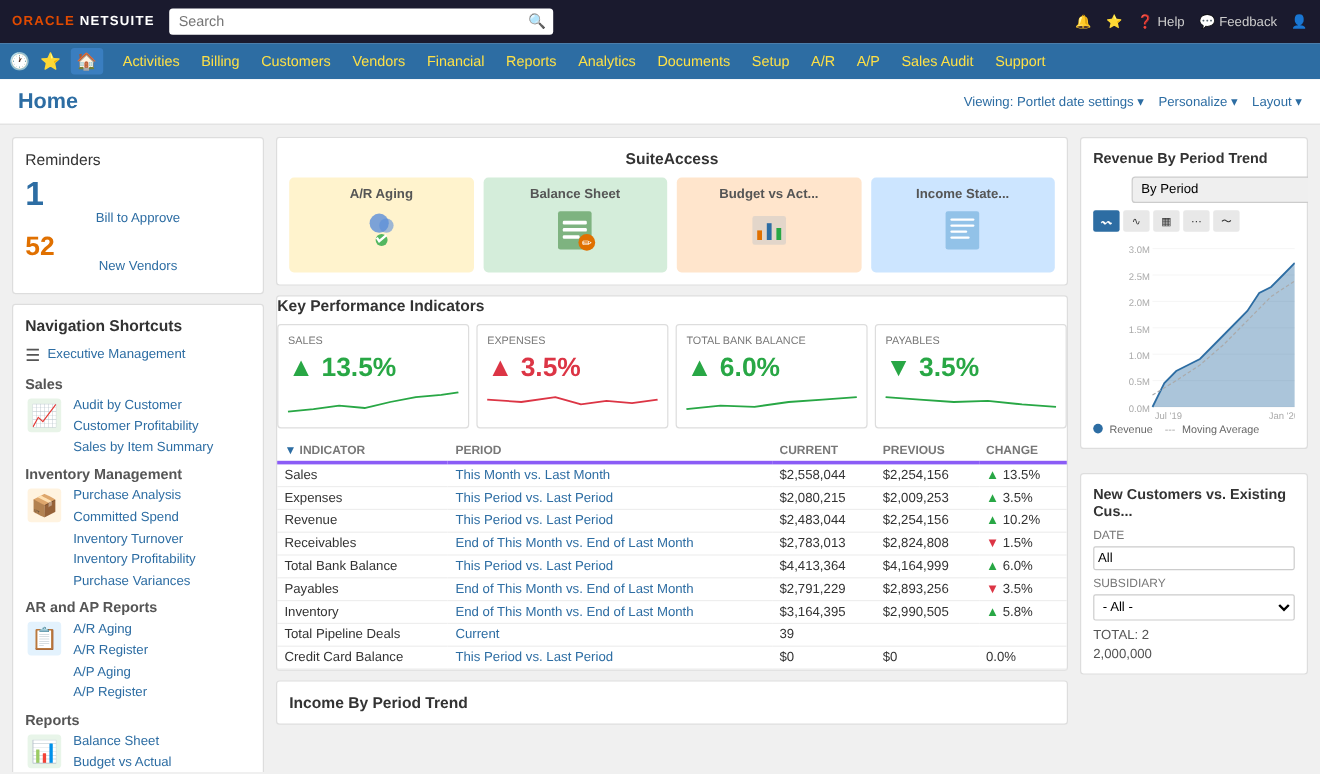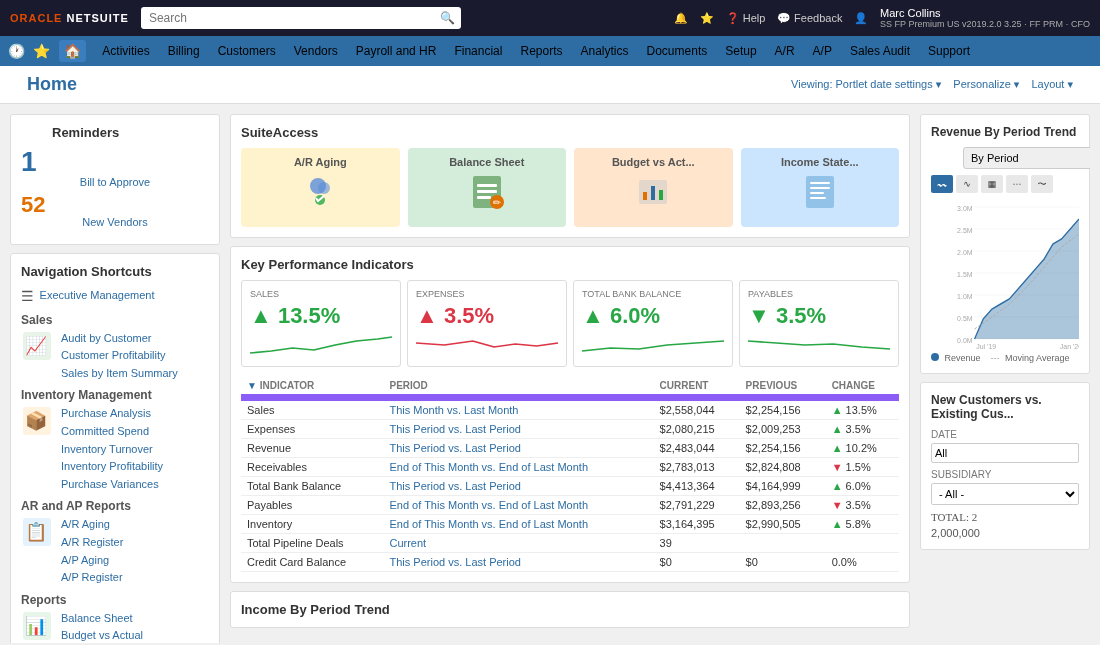--- a/index.html
+++ b/index.html
@@ -10,92 +10,92 @@
     .oracle-logo { color: #e04a00; font-size: 11px; font-weight: bold; letter-spacing: 1px; margin-right: 12px; white-space: nowrap; }
     .oracle-logo span { color: white; }
     .search-bar { flex: 1; max-width: 320px; position: relative; }
     .search-bar input { width: 100%; padding: 4px 28px 4px 8px; border: none; border-radius: 3px; font-size: 12px; background: white; }
     .search-icon { position: absolute; right: 6px; top: 50%; transform: translateY(-50%); color: #666; }
     .top-nav-right { display: flex; align-items: center; gap: 12px; margin-left: auto; color: #ccc; font-size: 11px; }
 
     
     .menu-bar { background: #2d6da3; display: flex; align-items: center; padding: 0 8px; height: 30px; gap: 2px; }
     .menu-bar-icon { color: white; margin-right: 6px; cursor: pointer; font-size: 14px; }
-    .menu-item { color: #000000; padding: 0 8px; height: 30px; line-height: 30px; font-size: 12px; cursor: pointer; white-space: nowrap; }
-
-    
-    .page-title-bar { background: white; padding: 8px 27px; display: flex; align-items: center; justify-content: space-between; border-bottom: 1px solid #ddd; }
+    .menu-item { color: #fde047; padding: 0 8px; height: 30px; line-height: 30px; font-size: 12px; cursor: pointer; white-space: nowrap; }
+
+    
+    .page-title-bar { background: white; padding: 8px 15px; display: flex; align-items: center; justify-content: space-between; border-bottom: 1px solid #ddd; }
     .page-title { font-size: 18px; color: #2d6da3; font-weight: bold; }
     .page-title-actions { display: flex; align-items: center; gap: 12px; font-size: 11px; color: #2d6da3; cursor: pointer; }
 
     
     .main-layout { display: flex; padding: 10px; gap: 10px; height: calc(645px - 96px); overflow: hidden; }
 
     
     .sidebar { width: 210px; flex-shrink: 0; display: flex; flex-direction: column; gap: 8px; overflow-y: auto; }
 
     .sidebar-card { background: white; border: 1px solid #ddd; border-radius: 3px; padding: 10px; }
 
-    .reminders-title { font-size: 13px; font-weight: bold; color: #333; margin-bottom: 8px; margin-left: 31px; }
+    .reminders-title { font-size: 13px; font-weight: normal; color: #333; margin-bottom: 8px; }
     .reminder-count { font-size: 28px; color: #2d6da3; font-weight: bold; line-height: 1; }
     .reminder-label { font-size: 11px; color: #2d6da3; cursor: pointer; margin-bottom: 6px; text-align: center; }
     .reminder-count-orange { font-size: 22px; color: #e07000; font-weight: bold; line-height: 1; }
 
     .nav-shortcuts-title { font-size: 13px; font-weight: bold; color: #333; margin-bottom: 8px; }
     .nav-section-label { font-size: 12px; font-weight: bold; color: #555; margin: 6px 0 3px; }
     .nav-link { color: #2d6da3; font-size: 11px; cursor: pointer; display: block; line-height: 1.6; }
 
     .nav-group { display: flex; align-items: flex-start; gap: 8px; margin-bottom: 4px; }
     .nav-group-icon { width: 32px; height: 32px; flex-shrink: 0; }
     .nav-group-links { display: flex; flex-direction: column; }
 
     .exec-mgmt { display: flex; align-items: center; gap: 6px; margin-bottom: 8px; }
     .exec-mgmt-icon { color: #555; font-size: 14px; }
 
     
     .main-content { flex: 1; display: flex; flex-direction: column; gap: 8px; overflow-y: auto; }
 
     
     .suite-access-card { background: white; border: 1px solid #ddd; border-radius: 3px; padding: 10px; }
-    .suite-access-title { font-size: 13px; font-weight: bold; margin-bottom: 8px; }
+    .suite-access-title { font-size: 13px; font-weight: bold; margin-bottom: 8px; text-align: center; }
     .suite-access-grid { display: flex; gap: 8px; }
     .suite-tile { flex: 1; border-radius: 4px; padding: 8px; display: flex; flex-direction: column; align-items: center; justify-content: center; min-height: 70px; cursor: pointer; }
     .suite-tile.yellow { background: #fff3cd; }
     .suite-tile.green { background: #d4edda; }
     .suite-tile.orange { background: #ffe5cc; }
     .suite-tile.blue { background: #cce5ff; }
     .suite-tile-label { font-size: 11px; font-weight: bold; color: #555; margin-bottom: 4px; text-align: center; }
     .suite-tile-icon { font-size: 28px; }
 
     
-    .kpi-card { background: white; border: 1px solid #ddd; border-radius: 3px; padding: 10px; }
+    .kpi-card { background: white; border: 1px solid #ddd; border-radius: 3px; }
     .kpi-title { font-size: 13px; font-weight: bold; margin-bottom: 8px; }
     .kpi-grid { display: flex; gap: 6px; margin-bottom: 10px; }
     .kpi-box { flex: 1; border: 1px solid #ddd; border-radius: 3px; padding: 8px; }
     .kpi-box-label { font-size: 9px; color: #777; text-transform: uppercase; margin-bottom: 4px; }
     .kpi-value { font-size: 22px; font-weight: bold; color: #333; }
     .kpi-value.green { color: #28a745; }
     .kpi-value.red { color: #dc3545; }
     .kpi-sparkline { height: 25px; margin-top: 4px; }
 
     
     .kpi-table { width: 100%; border-collapse: collapse; font-size: 11px; }
-    .kpi-table th { text-align: left; padding: 3px 6px; color: #777; font-size: 10px; border-bottom: 7px solid #8b5cf6; text-transform: uppercase; }
+    .kpi-table th { text-align: left; padding: 3px 6px; color: #777; font-size: 10px; border-bottom: 3px solid #8b5cf6; text-transform: uppercase; }
     .kpi-table td { padding: 3px 6px; border-bottom: 1px solid #eee; }
     .kpi-table td:first-child { font-weight: 500; }
     .link-blue { color: #2d6da3; cursor: pointer; }
     .arrow-up { color: #28a745; }
     .arrow-down { color: #dc3545; }
 
     
     .income-period-card { background: white; border: 1px solid #ddd; border-radius: 3px; padding: 10px; }
     .income-period-title { font-size: 13px; font-weight: bold; }
 
     
-    .right-panel { width: 170px; flex-shrink: 0; display: flex; flex-direction: column; gap: 8px; overflow-y: auto; }
+    .right-panel { width: 190px; flex-shrink: 0; display: flex; flex-direction: column; gap: 20px; overflow-y: auto; }
     .right-card { background: white; border: 1px solid #ddd; border-radius: 3px; padding: 10px; }
     .right-card-title { font-size: 12px; font-weight: bold; margin-bottom: 8px; }
 
     
     .period-select { width: 100%; padding: 3px; border: 1px solid #ccc; border-radius: 3px; font-size: 11px; margin-bottom: 6px; margin-left: 32px; }
     .chart-type-icons { display: flex; gap: 3px; margin-bottom: 6px; }
     .chart-type-icon { width: 22px; height: 18px; background: #e8e8e8; border-radius: 2px; display: flex; align-items: center; justify-content: center; font-size: 9px; cursor: pointer; }
     .chart-type-icon.active { background: #2d6da3; color: white; }
     .revenue-chart { height: 150px; position: relative; overflow: hidden; }
     .chart-legend { display: flex; gap: 10px; font-size: 9px; color: #666; margin-top: 4px; }
@@ -121,36 +121,31 @@
   <div class="search-bar">
     <input type="text" placeholder="Search" style="">
     <span class="search-icon">🔍</span>
   </div>
   <div class="top-nav-right">
     <span>🔔</span>
     <span>⭐</span>
     <span>❓ <span>Help</span></span>
     <span>💬 <span>Feedback</span></span>
     <span>👤</span>
-    <span>
-      <div style="font-size:11px;color:white;">Marc Collins</div>
-      <div style="font-size:9px;color:#aaa;">SS FP Premium US v2019.2.0 3.25 · FF PRM · CFO</div>
-    </span>
   </div>
 </div>
 
 <div class="menu-bar">
   <span class="menu-bar-icon">🕐</span>
   <span class="menu-bar-icon">⭐</span>
   <span class="menu-bar-icon" style="background:#3a7ec0;padding:3px 5px;border-radius:3px;">🏠</span>
   <div class="menu-item">Activities</div>
   <div class="menu-item">Billing</div>
   <div class="menu-item">Customers</div>
   <div class="menu-item">Vendors</div>
-  <div class="menu-item">Payroll and HR</div>
   <div class="menu-item">Financial</div>
   <div class="menu-item">Reports</div>
   <div class="menu-item">Analytics</div>
   <div class="menu-item">Documents</div>
   <div class="menu-item">Setup</div>
   <div class="menu-item">A/R</div>
   <div class="menu-item">A/P</div>
   <div class="menu-item">Sales Audit</div>
   <div class="menu-item">Support</div>
 </div>
@@ -490,20 +485,20 @@
     </div>
 
     <div class="right-card">
       <div class="right-card-title">New Customers vs. Existing Cus...</div>
       <div class="form-label">DATE</div>
       <input type="text" class="form-input" value="All" style="">
       <div class="form-label">SUBSIDIARY</div>
       <select class="form-select">
         <option>- All -</option>
       </select>
-      <div style="display:flex;justify-content:space-between;align-items:center;font-family:Liberation Serif, serif;">
+      <div style="display:flex;justify-content:space-between;align-items:center;">
         <span class="total-label">TOTAL: 2</span>
       </div>
       <div style="font-size:11px;color:#555;margin-top:4px;">2,000,000</div>
     </div>
 
   </div>
 </div>
 
 </body></html>

